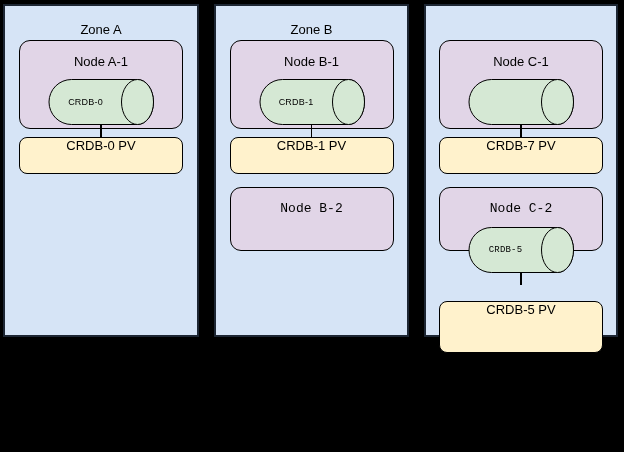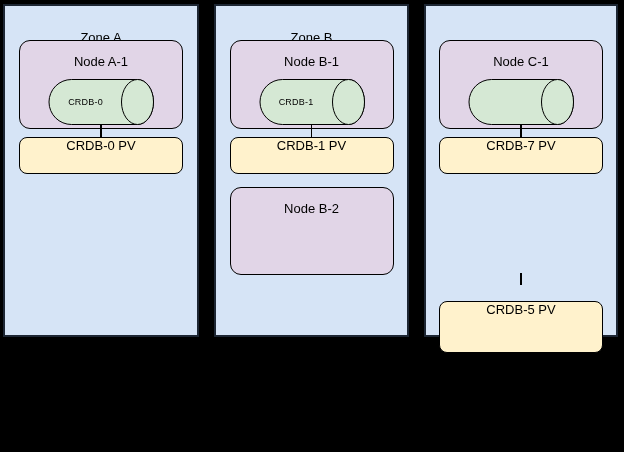--- a/index.html
+++ b/index.html
@@ -26,33 +26,33 @@
     position: absolute;
     top: 4px; height: 333px;
     background: var(--zone-fill);
     border: 2px solid var(--zone-stroke);
   }
   .zone-a { left: 3px;   width: 196px; }
   .zone-b { left: 214px; width: 195px; }
   .zone-c { left: 424px; width: 194px; }
 
   .zone-title {
-    position: absolute; top: 24px; left: 0; width: 100%;
+    position: absolute; top: 16px; left: 0; width: 100%;
     text-align: center; font-size: 13px; line-height: 15px;
   }
 
   .node {
     position: absolute; left: 50%; transform: translateX(-50%);
     width: 164px;
     background: var(--node-fill);
     border: 1px solid var(--shape-stroke);
     border-radius: 11px;
   }
   .node-row1 { top: 34px;  height: 89px; }
-  .node-row2 { top: 181px; height: 88px; }
+  .node-row2 { top: 181px; height: 64px; font-family: Liberation Mono, monospace; }
 
   .node-title {
     position: absolute; top: 13px; left: 0; width: 100%;
     text-align: center; font-size: 13px; line-height: 15px;
   }
 
   .cylinder {
     position: absolute; left: 50%; transform: translateX(-50%);
     top: 37px; width: 107px; height: 48px;
   }
@@ -150,20 +150,30 @@
         </svg>
       </div>
     </div>
 
     <div class="connector conn-row1"></div>
 
     <div class="pv pv-row1">
       <span>CRDB-7 PV</span>
     </div>
 
+    <div class="node node-row2">
+      <div class="node-title">Node C-2</div>
+      <div class="cylinder">
+        <svg viewBox="0 0 107 48" aria-hidden="true">
+          <path class="cyl-body" d="M 24 1.5 L 90 1.5 A 16 22.5 0 0 1 90 46.5 L 24 46.5 A 22.5 22.5 0 0 1 24 1.5 Z"></path>
+          <ellipse class="cyl-end" cx="90" cy="24" rx="16" ry="22.5"></ellipse>
+        </svg>
+        <span class="cyl-label">CRDB-5</span>
+      </div>
+    </div>
 
     <div class="connector conn-row2"></div>
 
     <div class="pv pv-row2">
       <span>CRDB-5 PV</span>
     </div>
   </section>
 
 </div>
 

